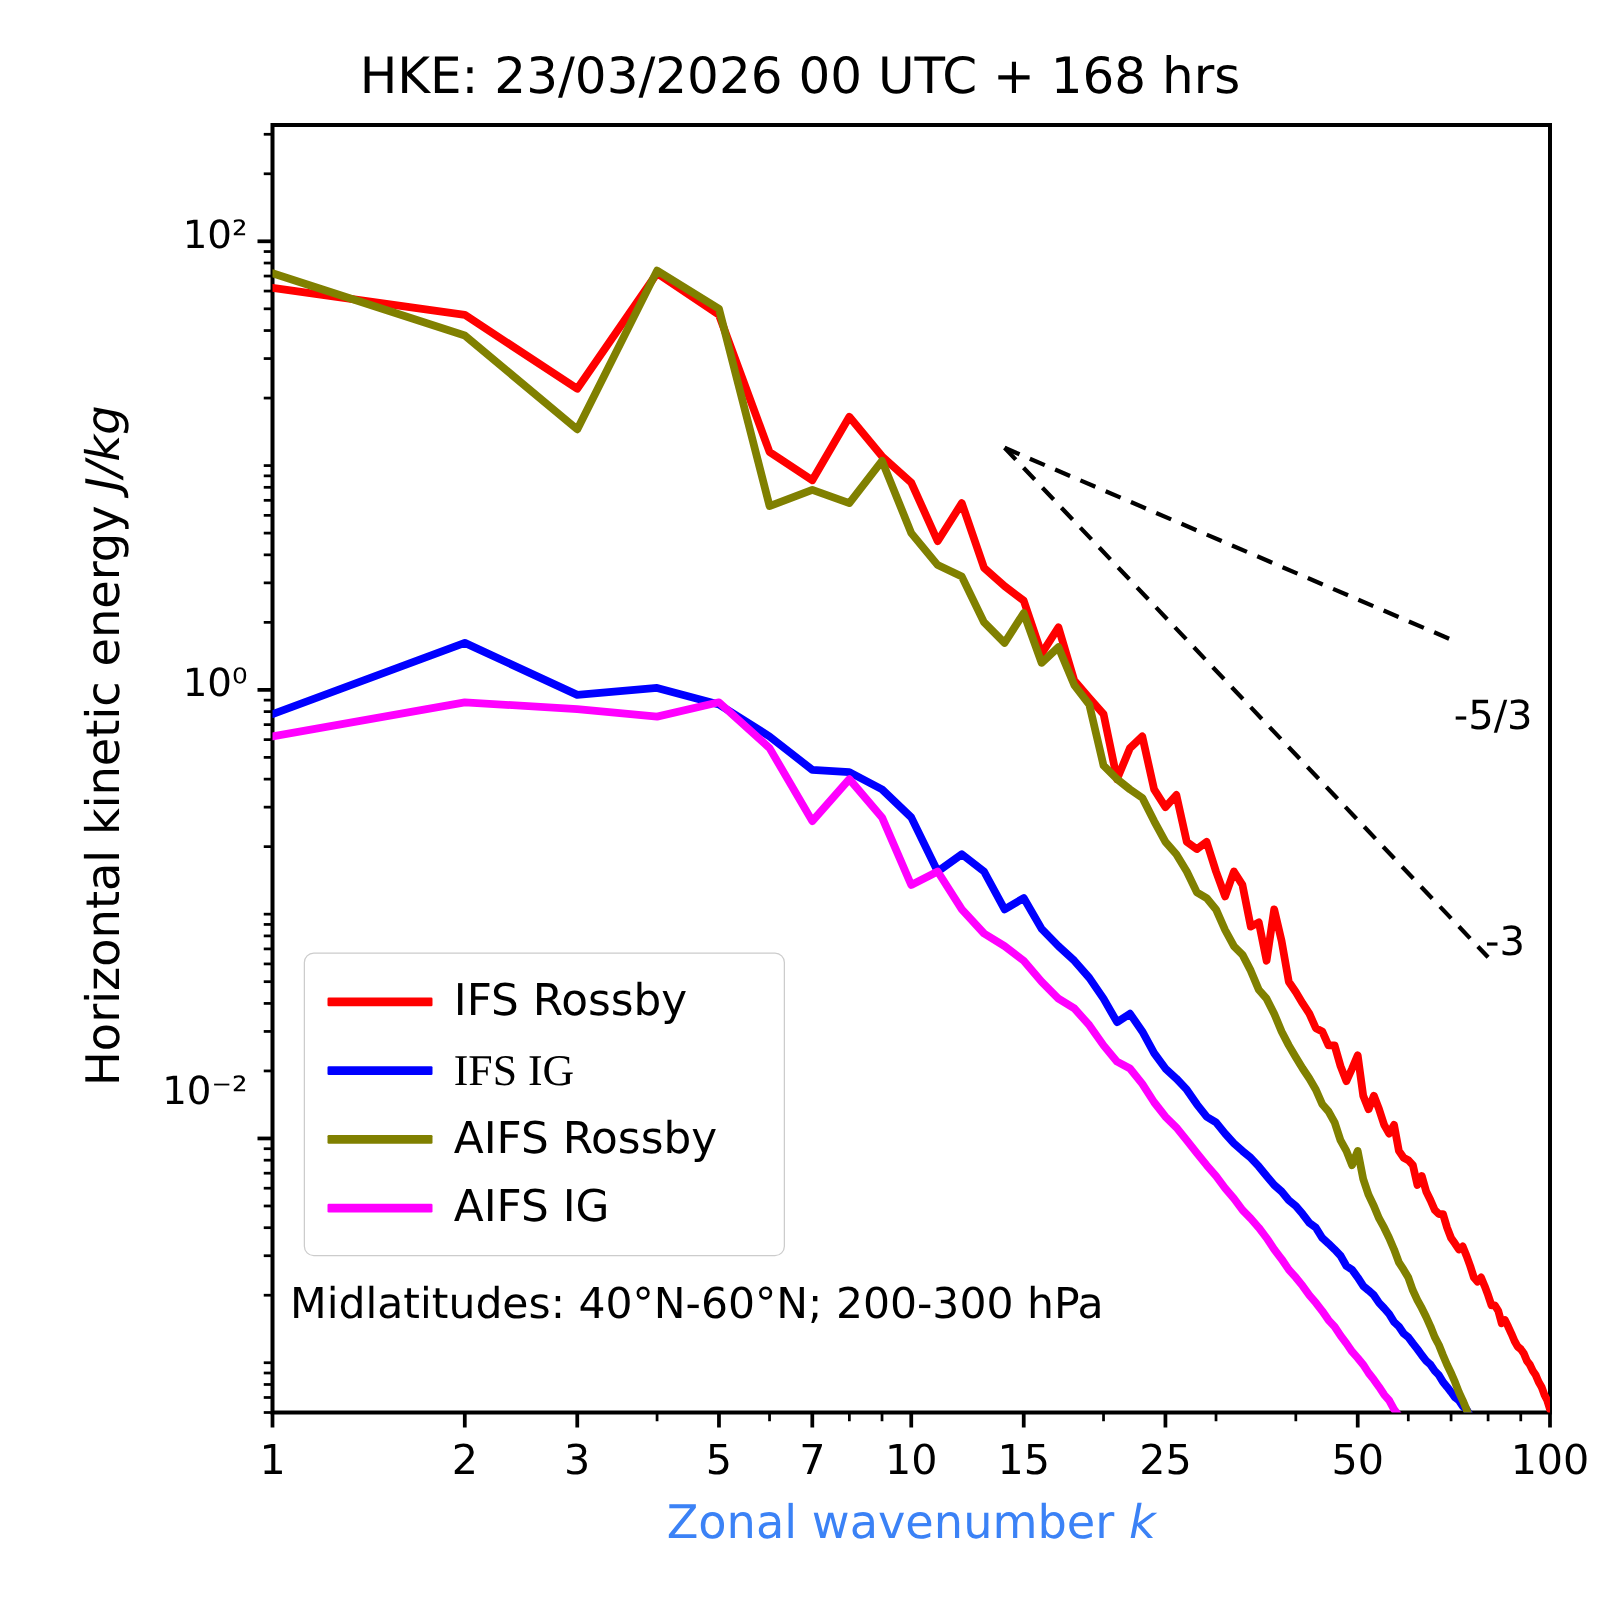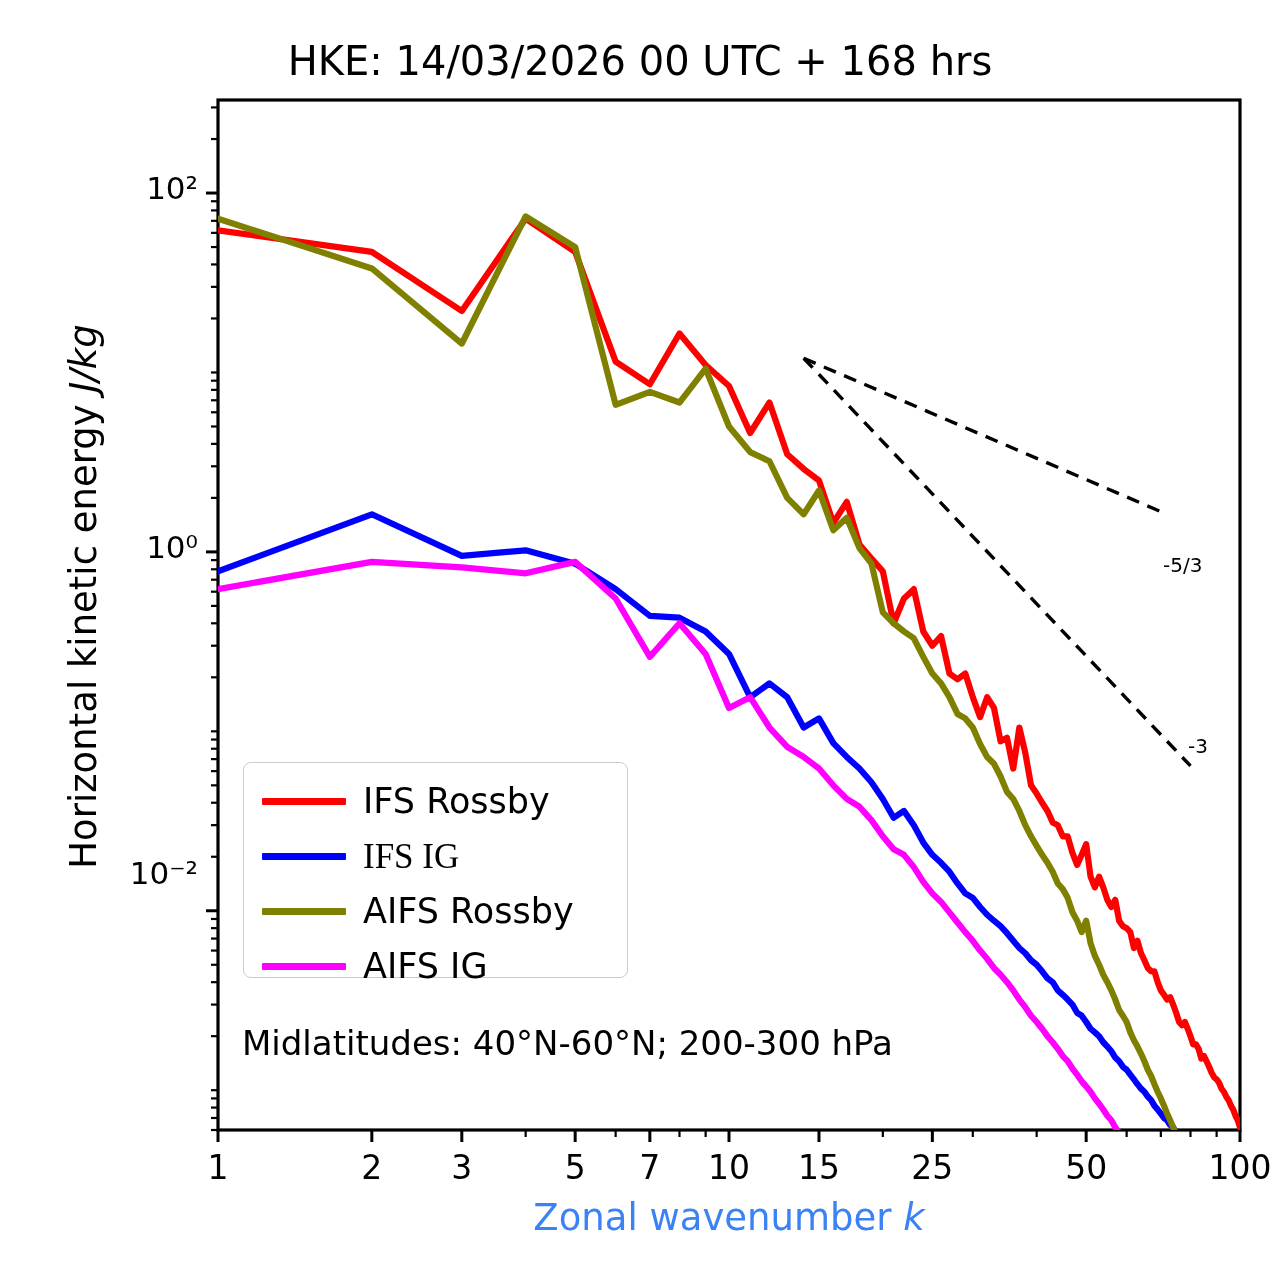--- a/index.html
+++ b/index.html
@@ -70,21 +70,21 @@
     text-align: center;
     font-size: 33px;
     color: #000000;
     white-space: nowrap;
   }
   #legend-box {
     position: absolute;
     left: 243px;
     top: 762px;
     width: 385px;
-    height: 216px;
+    height: 243px;
     border: 1.5px solid #cccccc;
     border-radius: 8px;
     background: #ffffff;
     box-sizing: border-box;
   }
   .legend-entry {
     position: absolute;
     left: 18px;
     height: 52px;
     display: flex;
@@ -103,35 +103,34 @@
     white-space: nowrap;
     line-height: 1;
   }
   #annotation-text {
     position: absolute;
     left: 232px;
     top: 1023px;
     font-size: 34px;
     color: #000000;
     white-space: nowrap;
-    margin-left: 10px;
   }
   .slope-label {
     position: absolute;
-    font-size: 20px;
+    font-size: 32px;
     color: #000000;
     white-space: nowrap;
   }
 </style>
 </head>
 <body>
 
 <div id="figure">
 
-  <div id="chart-title">HKE: 14/03/2026 00 UTC + 168 hrs</div>
+  <div id="chart-title">HKE: 23/03/2026 00 UTC + 168 hrs</div>
 
   <div id="ylabel"><span>Horizontal kinetic energy </span><span class="it">J/kg</span></div>
 
   <div id="xlabel"><span>Zonal wavenumber </span><span class="it">k</span></div>
 
   <svg id="plot-svg" width="1280" height="1288">
     <g id="axes-frame">
         <rect x="218" y="100" width="1022" height="1030" fill="none" stroke="#000000" stroke-width="3.2"></rect>
       </g>
     <g id="tick-marks">

